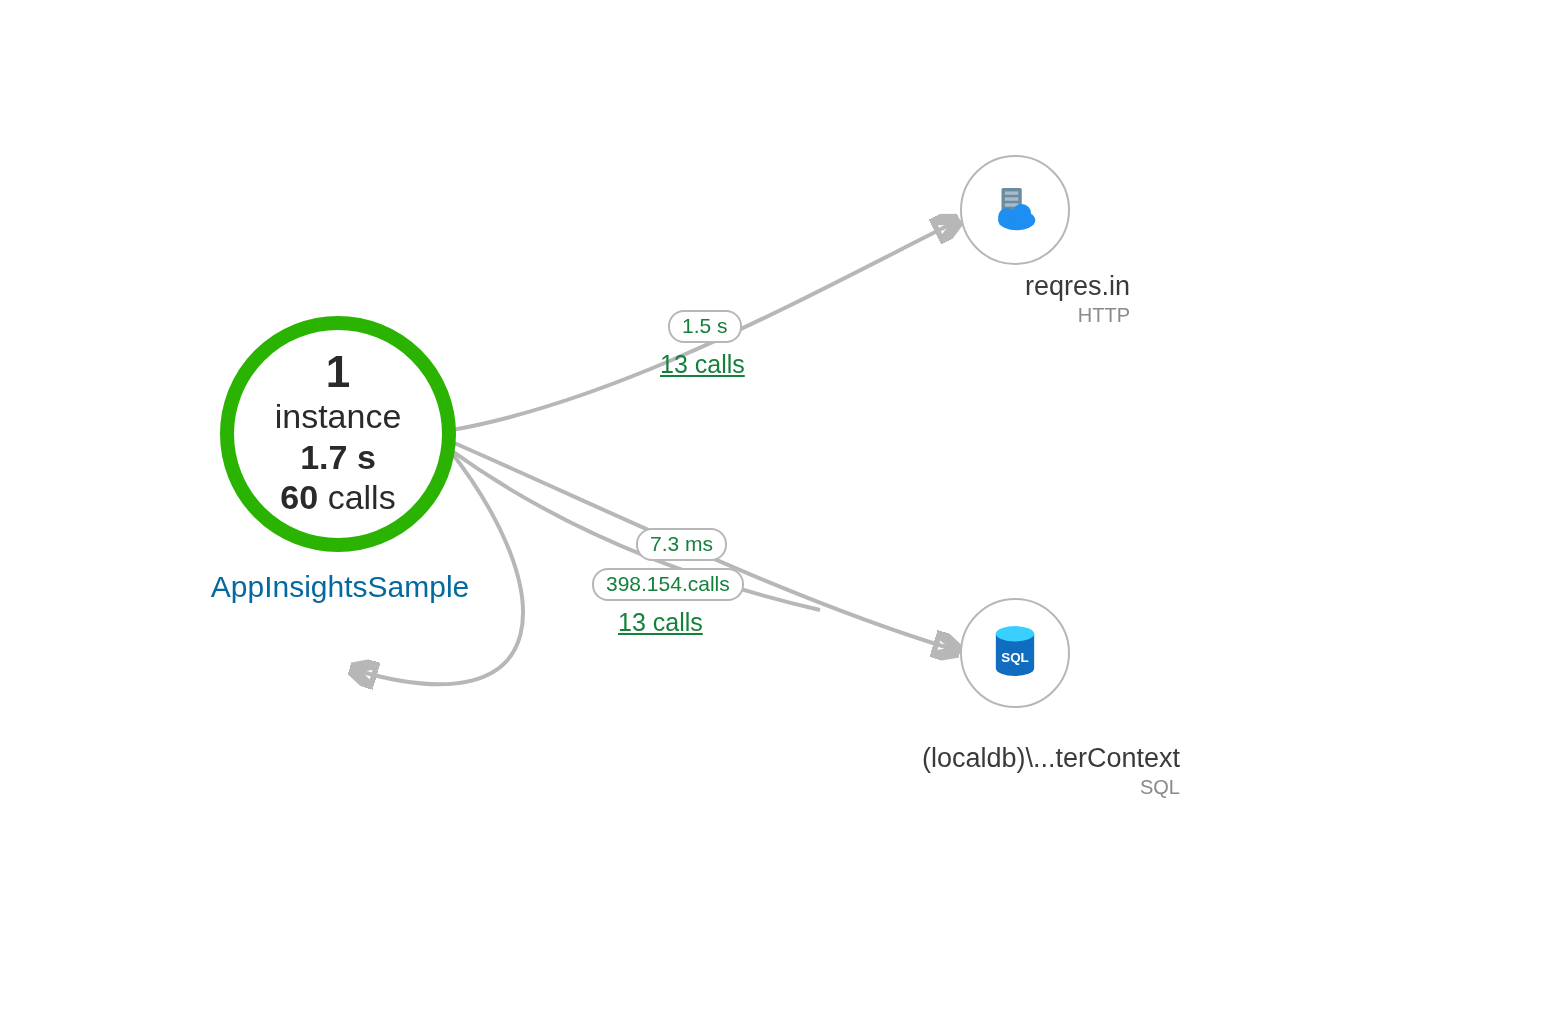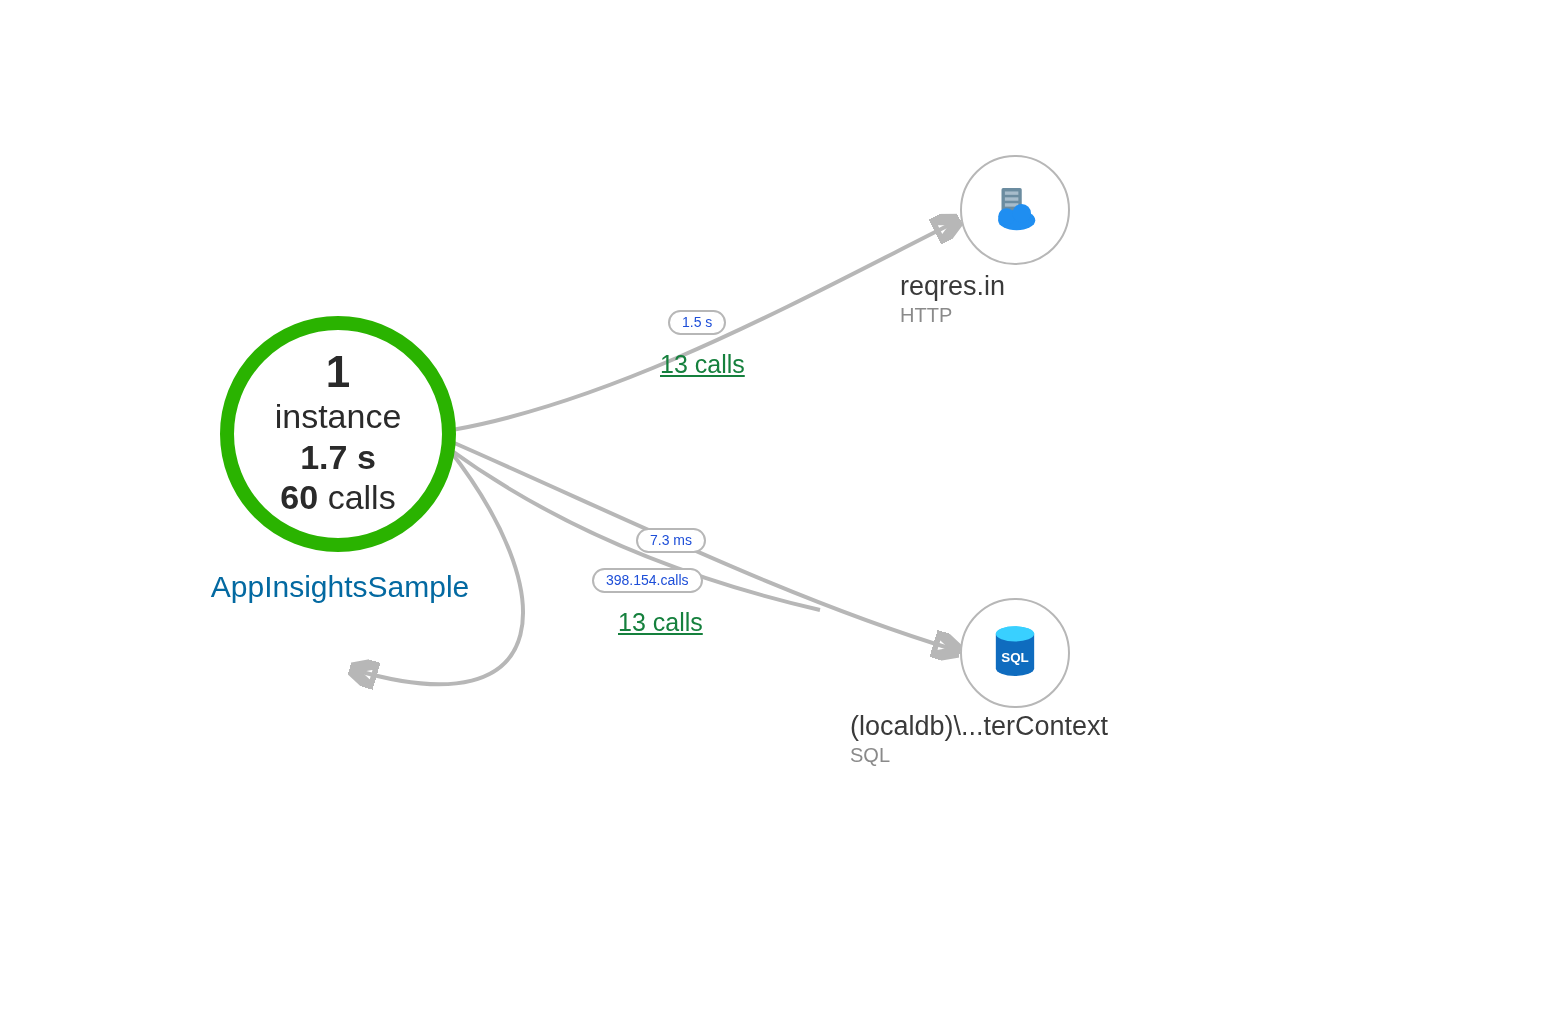--- a/index.html
+++ b/index.html
@@ -58,41 +58,41 @@
     border-radius: 50%;
     border: 2px solid #b7b7b7;
     background: #ffffff;
     display: flex;
     align-items: center;
     justify-content: center;
     box-sizing: border-box;
   }
   .dep-label {
     position: absolute;
-    text-align: left;
+    text-align: right;
     color: #3a3a3a;
   }
   .dep-label .title {
     font-size: 27px;
     line-height: 1.1;
   }
   .dep-label .subtitle {
     font-size: 20px;
     color: #8a8a8a;
     margin-top: 2px;
   }
   
   .pill {
     position: absolute;
     background: #ffffff;
     border: 2px solid #b7b7b7;
     border-radius: 16px;
     padding: 2px 12px 3px 12px;
-    font-size: 14px;
-    color: #1d4ed8;
+    font-size: 21px;
+    color: #15803d;
     white-space: nowrap;
   }
   .calls-label {
     position: absolute;
     font-size: 25px;
     color: #15803d;
     white-space: nowrap;
     text-decoration: underline;
   }
   svg.edges {
@@ -171,21 +171,21 @@
   </div>
 
   <div class="dep-node" style="left:960px; top:598px;">
     <svg class="sql-icon" viewBox="0 0 48 58">
       <ellipse cx="24" cy="9" rx="20" ry="8" fill="#39d0ff"></ellipse>
       <path d="M4 9 v36 a20 8 0 0 0 40 0 V9" fill="#0f6cbf"></path>
       <ellipse cx="24" cy="9" rx="20" ry="8" fill="#39d0ff"></ellipse>
       <text x="24" y="38" text-anchor="middle" font-size="14" font-weight="700" fill="#ffffff" font-family="Segoe UI, sans-serif">SQL</text>
     </svg>
   </div>
-  <div class="dep-label" style="left:850px; top:712px; width:330px;">
+  <div class="dep-label" style="left:850px; top:744px; width:330px;">
     <div class="title">(localdb)\...terContext</div>
     <div class="subtitle">SQL</div>
   </div>
 
   <div class="pill" style="left:668px; top:310px;">1.5 s</div>
   <div class="calls-label" style="left:660px; top:350px;">13 calls</div>
 
   <div class="pill" style="left:636px; top:528px;">7.3 ms</div>
 
   <div class="pill" style="left:592px; top:568px;">398.154.calls</div>

